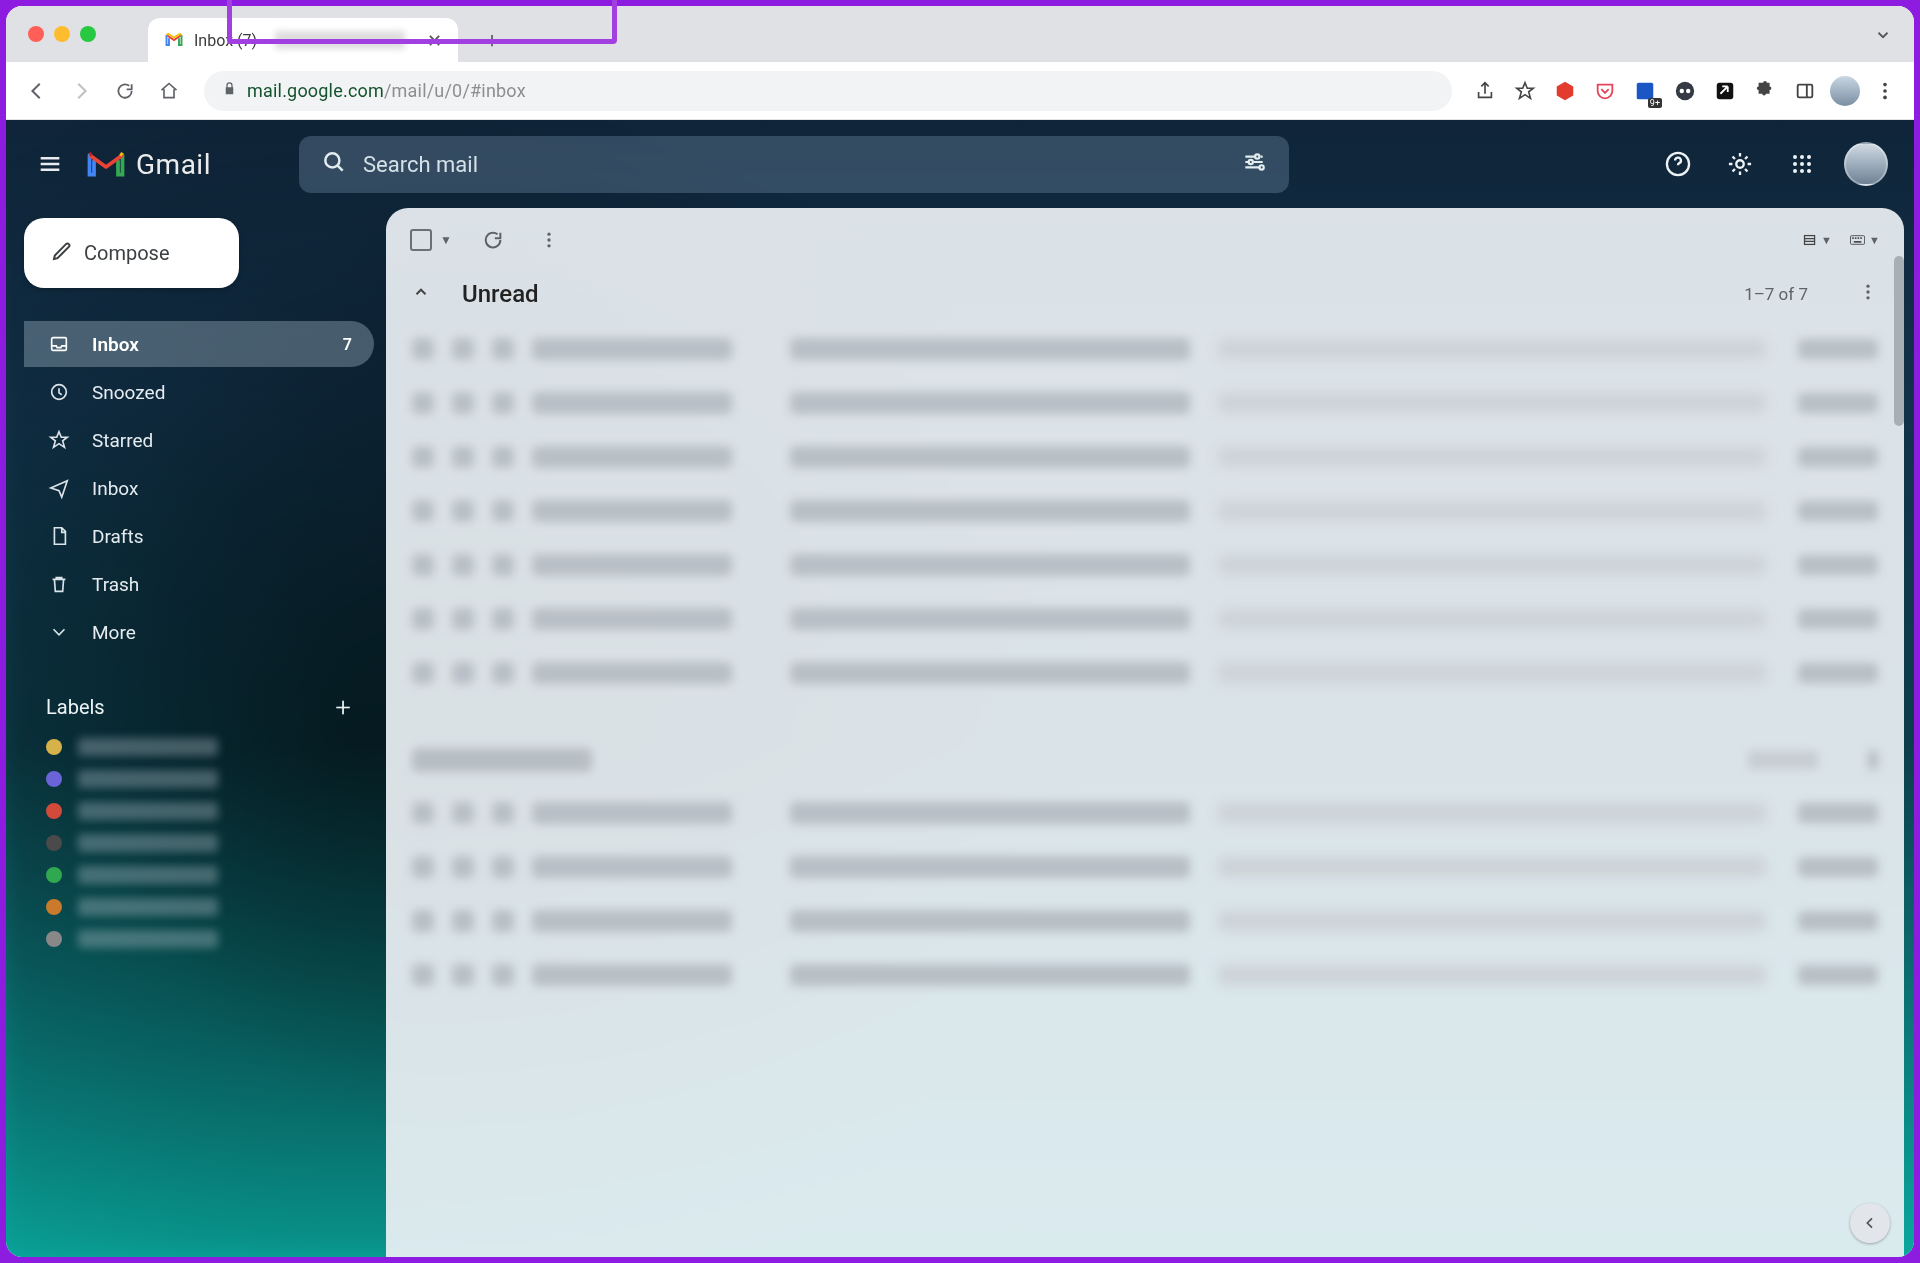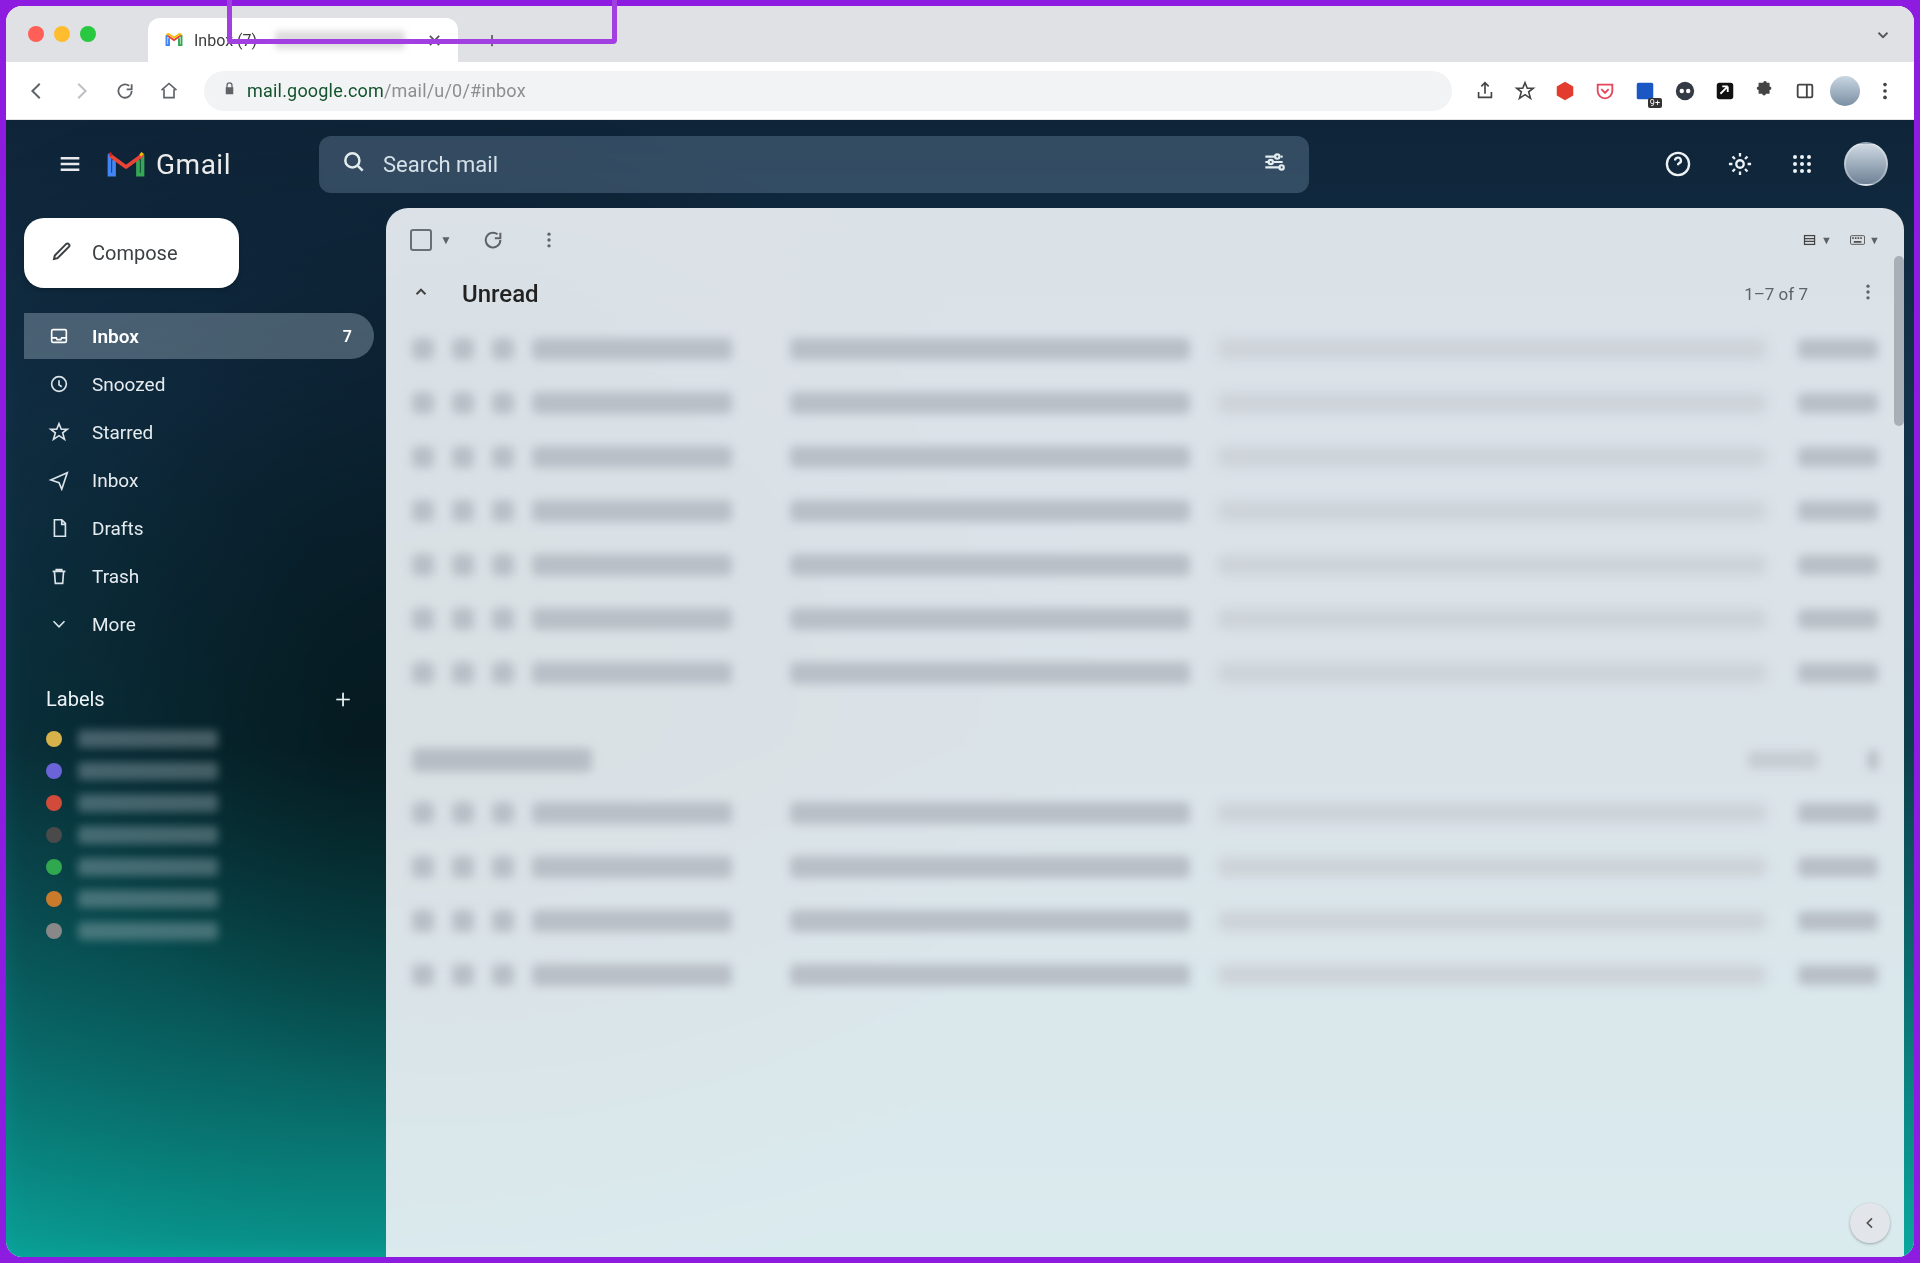--- a/index.html
+++ b/index.html
@@ -27,37 +27,37 @@
   .omnibox .url { font-size:18px; letter-spacing:.2px;}
   .omnibox .url .dark{color:#14532d;margin-top:44px;} .omnibox .url .light{color:#8e8e8e;}
   .url-highlight { position:absolute; left:227px; top:-6px; width:390px; height:50px; border:5px solid #a23fe0; border-radius:4px; pointer-events:none;}
   .ext { width:30px; height:30px; display:flex; align-items:center; justify-content:center; border-radius:6px; cursor:pointer; font-size:18px; color:#444;}
   .ext svg{width:22px;height:22px;}
   .avatar-sm{ width:30px;height:30px;border-radius:50%; background:linear-gradient(#c9d6e2,#7a8fa3); }
   
   .gmail { flex:1; position:relative; overflow:hidden; background:linear-gradient(180deg,#0f2438 0%,#12324a 25%,#0c3d4a 55%,#0aa79d 100%);}
   .gmail::before{ content:""; position:absolute; inset:0; background:radial-gradient(circle at 18% 55%, rgba(0,0,0,.45), transparent 40%), radial-gradient(circle at 30% 48%, rgba(0,0,0,.35), transparent 35%); filter:blur(10px);}
   .gmail > *{position:relative;z-index:1;}
-  .gtopbar { height:88px; display:flex; align-items:center; padding:0 26px; gap:18px;margin-left:20px;}
+  .gtopbar { height:88px; display:flex; align-items:center; padding:0 26px; gap:18px;}
   .hamburger { color:#e8eaed; cursor:pointer; width:36px; height:36px; display:flex; align-items:center; justify-content:center;}
   .glogo { display:flex; align-items:center; gap:10px; }
   .glogo-text{ font-size:28px; color:#ececec; letter-spacing:.5px;}
   .searchbar { margin-left:70px; flex:0 0 990px; height:57px; background:rgba(120,150,175,.35); border-radius:12px; display:flex; align-items:center; padding:0 22px; gap:16px; backdrop-filter:blur(2px);}
   .searchbar .icon{ color:#e6ecef; }
   .searchbar input{ flex:1; background:transparent; border:none; outline:none; font-size:22px; color:#e8eff2;}
   .searchbar input::placeholder{ color:#d6e1e8; }
   .searchbar .tune{ color:#e6ecef; cursor:pointer;}
   .gtools { margin-left:auto; display:flex; align-items:center; gap:22px;}
   .gtools .ibtn{ width:40px;height:40px;display:flex;align-items:center;justify-content:center;color:#eef2f5;cursor:pointer;border-radius:50%;}
   .gtools .gavatar{ width:44px;height:44px;border-radius:50%; background:linear-gradient(#cfd9e3,#6e8296); border:2px solid rgba(255,255,255,.3);}
   .gbody { display:flex; height:calc(100% - 88px);}
   
   .sidebar{ width:380px; padding:10px 12px 0 18px; display:flex; flex-direction:column;}
-  .compose{ width:215px; height:70px; background:#fff; border-radius:20px; display:flex; align-items:center; gap:18px; padding:0 26px; font-size:20px; color:#3c4043; cursor:pointer; box-shadow:0 2px 4px rgba(0,0,0,.2);}
-  .navlist{ margin-top:25px; display:flex; flex-direction:column; gap:2px;}
+  .compose{ width:215px; height:70px; background:#fff; border-radius:20px; display:flex; align-items:center; gap:10px; padding:0 26px; font-size:20px; color:#3c4043; cursor:pointer; box-shadow:0 2px 4px rgba(0,0,0,.2);}
+  .navlist{ margin-top:33px; display:flex; flex-direction:column; gap:2px;}
   .navitem{ height:46px; border-radius:0 23px 23px 0; display:flex; align-items:center; gap:22px; padding:0 22px 0 24px; color:#e5ebef; font-size:19px; cursor:pointer;}
   .navitem.active{ background:rgba(180,200,215,.35); font-weight:600; color:#fff;}
   .navitem .cnt{ margin-left:auto; font-size:16px;}
   .navitem svg{width:22px;height:22px;stroke:#dbe4ea;fill:none;stroke-width:1.8;}
   .navitem.active svg{stroke:#fff;}
   .labels-head{ margin-top:34px; display:flex; align-items:center; justify-content:space-between; padding:0 18px 0 22px; color:#eef3f6; font-size:20px;}
   .labels-head .plus{font-size:26px;cursor:pointer;}
   .label-blur{ margin:14px 0 0 22px; display:flex; align-items:center; gap:16px;}
   .label-dot{width:16px;height:16px;border-radius:50%;}
   .label-text{ width:140px;height:18px; background:rgba(185,200,210,.35); filter:blur(4px); border-radius:4px;}

